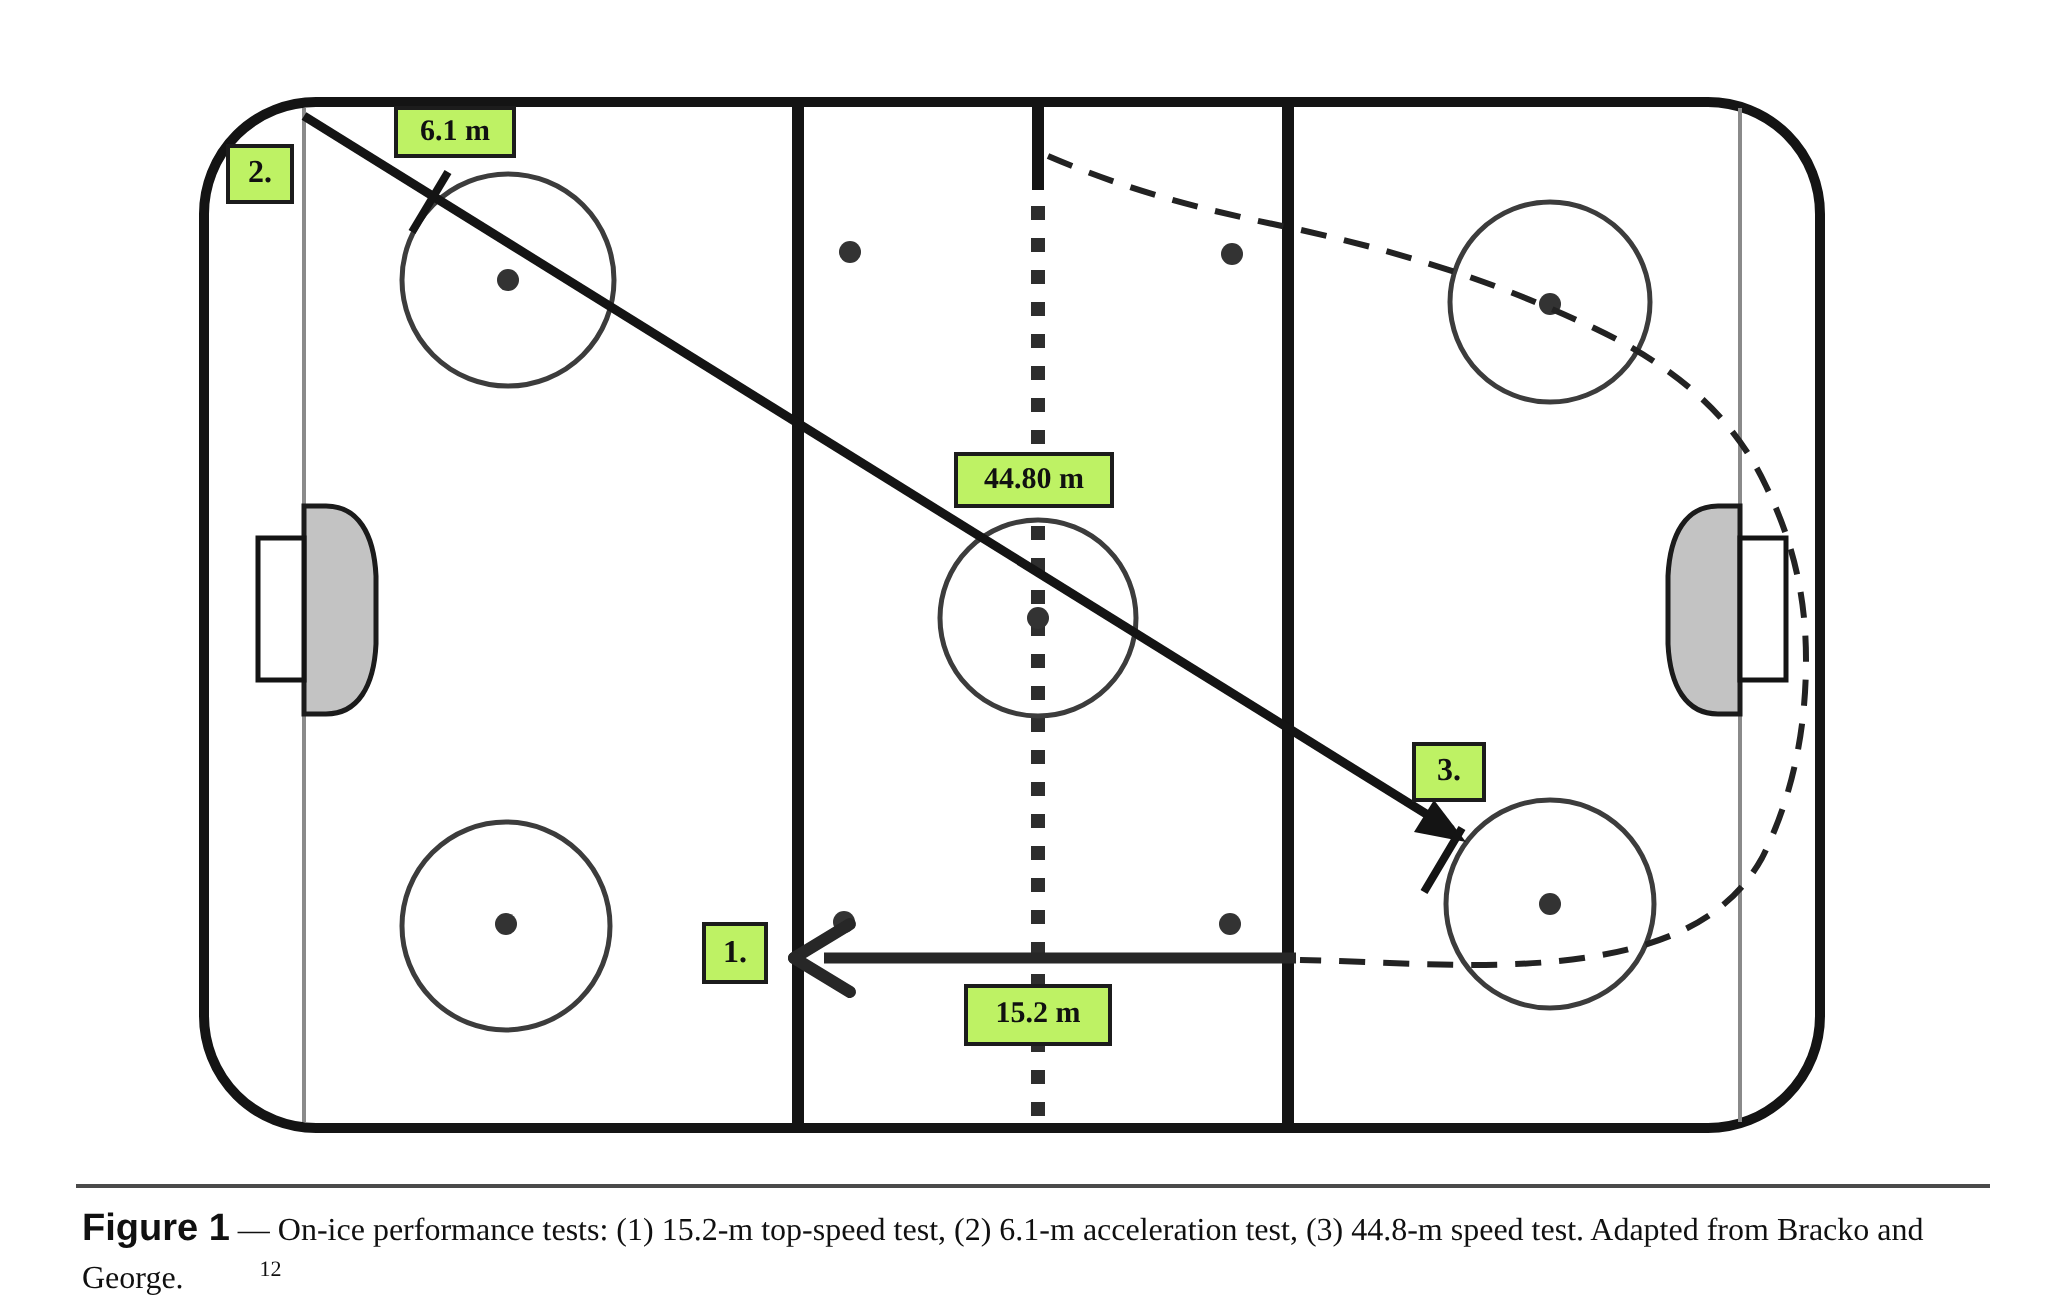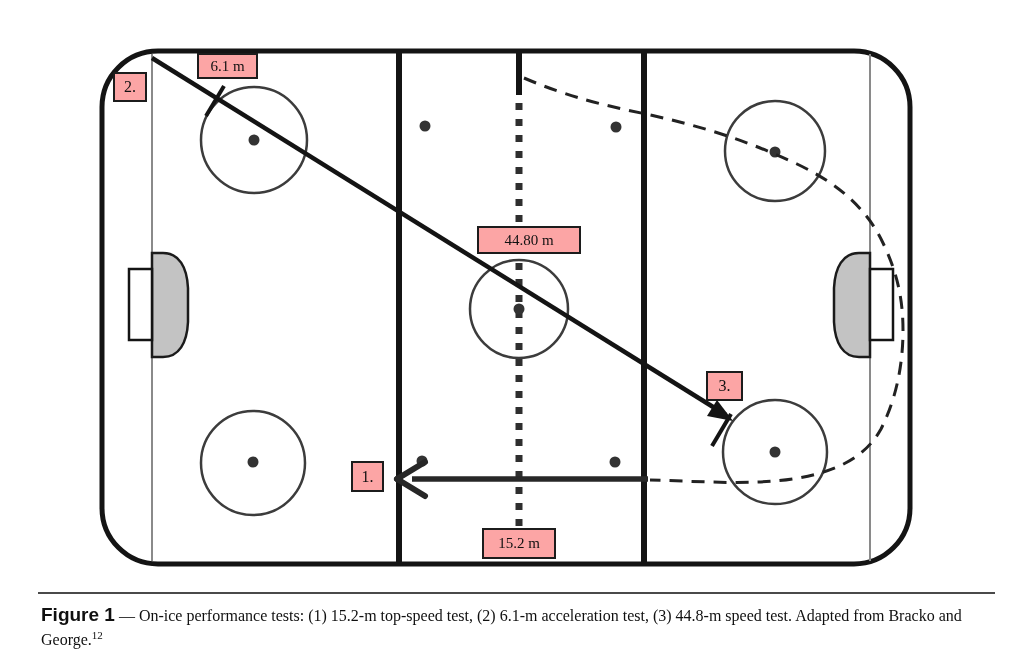--- a/index.html
+++ b/index.html
@@ -1,31 +1,31 @@
 <!DOCTYPE html>
 <html><head>
 <meta charset="utf-8">
 <style>
   html,body{margin:0;padding:0;background:#ffffff;}
   #page{position:relative;width:1024px;height:653px;background:#ffffff;overflow:hidden;
         font-family:"Liberation Serif", serif;}
   #rink-svg{position:absolute;left:0;top:0;}
   .dim-label{
     position:absolute;display:flex;align-items:center;justify-content:center;
-    background:#fca5a5;border:2px solid #1c1c1c;
-    font-family:"Liberation Serif", serif;font-weight:normal;color:#111;
+    background:#bef264;border:2px solid #1c1c1c;
+    font-family:"Liberation Serif", serif;font-weight:bold;color:#111;
     font-size:15px;line-height:1;box-sizing:border-box;
   }
   #caption-rule{position:absolute;left:38px;top:592px;width:957px;height:2px;background:#4a4a4a;}
   #caption{
     position:absolute;left:41px;top:602px;width:948px;
     font-family:"Liberation Serif", serif;font-size:16px;color:#101010;line-height:1.42;
   }
   #caption .fig-label{font-family:"Liberation Sans", sans-serif;font-weight:bold;font-size:19px;}
-  #caption sup{font-size:11px;line-height:0;}
+  #caption sup{font-size:11px;line-height:0;margin-left:38px;}
 </style>
 </head>
 <body>
 
 <div id="page">
 
   <svg id="rink-svg" width="1024" height="653" viewBox="0 0 1024 653">
 
     <rect x="102" y="51" width="808" height="513" rx="56" ry="56" fill="#ffffff" stroke="#141414" stroke-width="5"></rect>
 
@@ -75,30 +75,30 @@
     <line x1="397" y1="479" x2="425" y2="462" stroke="#272727" stroke-width="6" stroke-linecap="round"></line>
     <line x1="397" y1="479" x2="425" y2="496" stroke="#272727" stroke-width="6" stroke-linecap="round"></line>
   </svg>
 
   <div class="dim-label" style="left:113px;top:72px;width:34px;height:30px;font-size:16px;">
     <span>2.</span>
   </div>
   <div class="dim-label" style="left:197px;top:53px;width:61px;height:26px;">
     <span>6.1 m</span>
   </div>
-  <div class="dim-label" style="left:477px;top:226px;width:104px;height:28px;">
+  <div class="dim-label" style="left:477px;top:226px;width:80px;height:28px;">
     <span>44.80 m</span>
   </div>
   <div class="dim-label" style="left:706px;top:371px;width:37px;height:30px;font-size:16px;">
     <span>3.</span>
   </div>
   <div class="dim-label" style="left:351px;top:461px;width:33px;height:31px;font-size:16px;">
     <span>1.</span>
   </div>
-  <div class="dim-label" style="left:482px;top:492px;width:74px;height:31px;margin-top:36px;">
+  <div class="dim-label" style="left:482px;top:492px;width:74px;height:31px;">
     <span>15.2 m</span>
   </div>
 
   <div id="caption-rule"></div>
   <div id="caption">
     <span class="fig-label">Figure 1</span>
     <span>—</span>
     <span>On-ice performance tests: (1) 15.2-m top-speed test, (2) 6.1-m acceleration test, (3) 44.8-m speed test. Adapted from Bracko and George.</span><sup>12</sup>
   </div>
 

